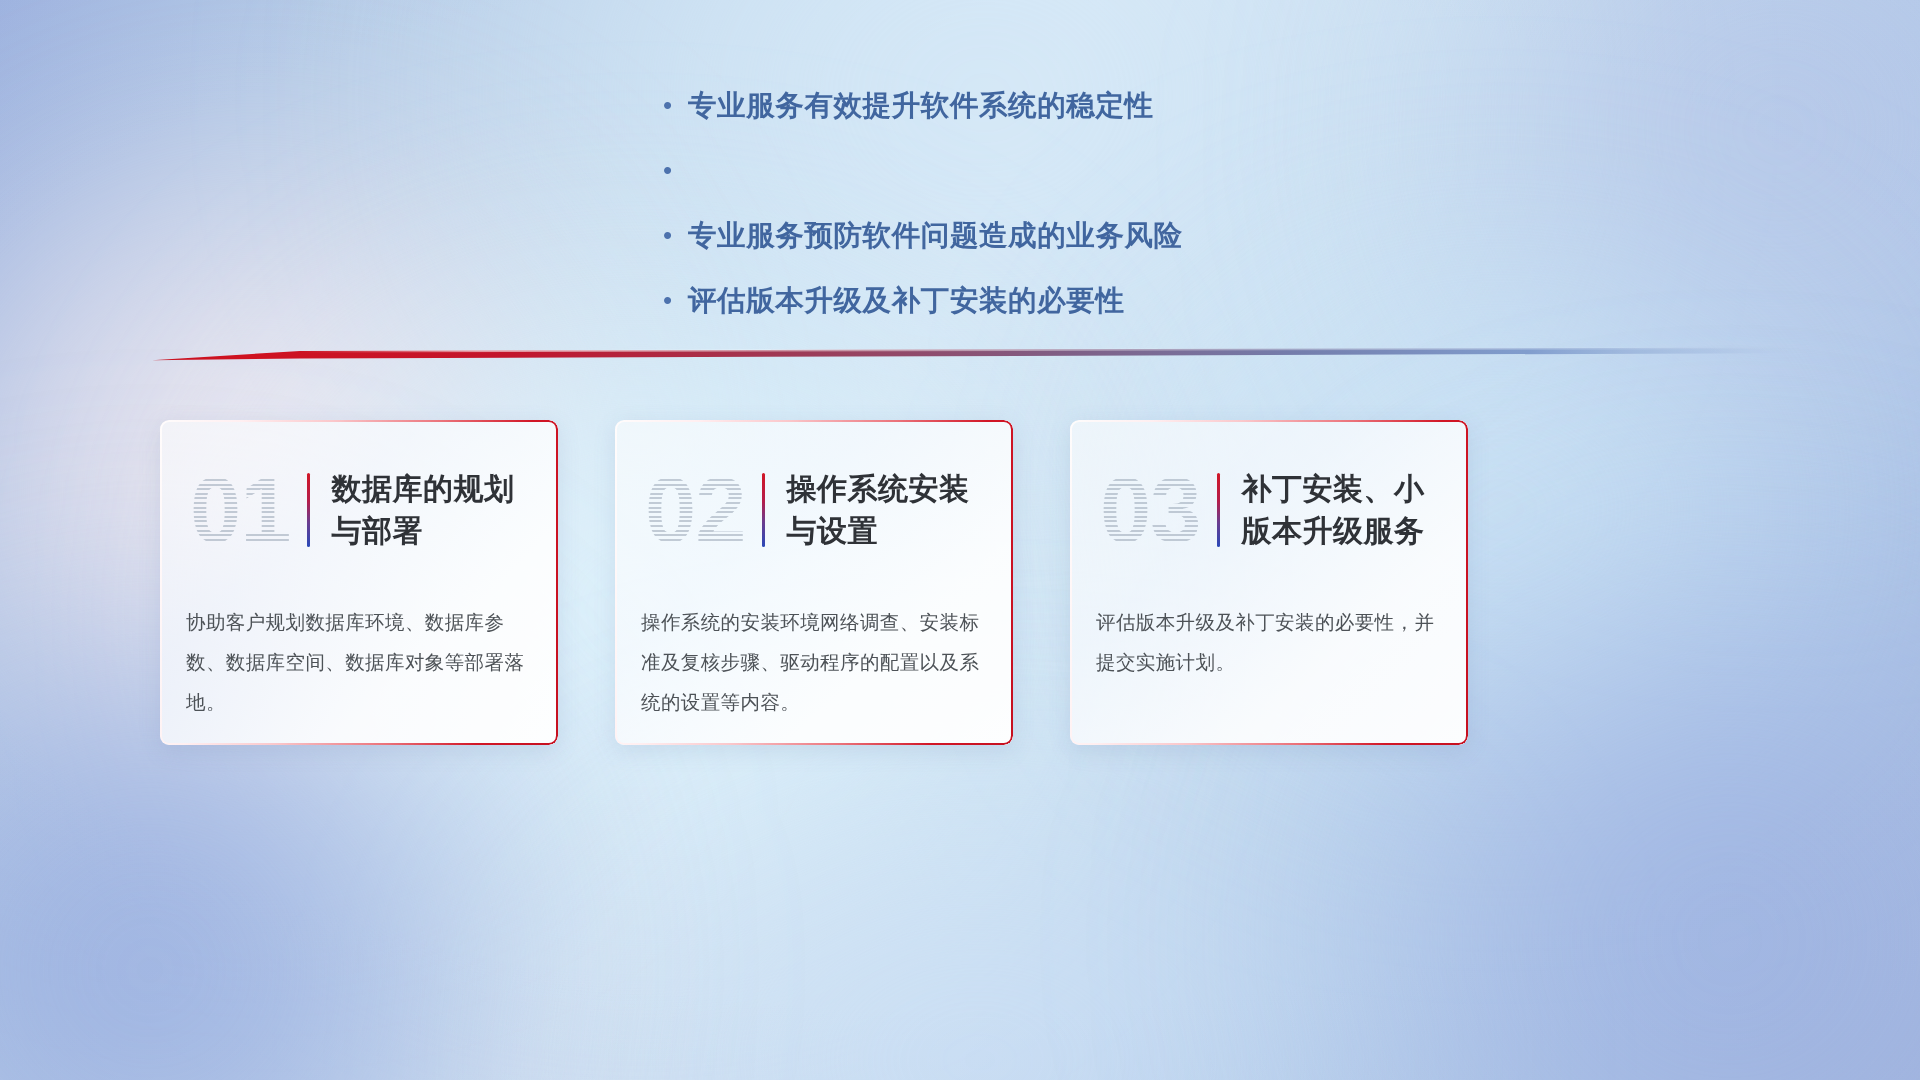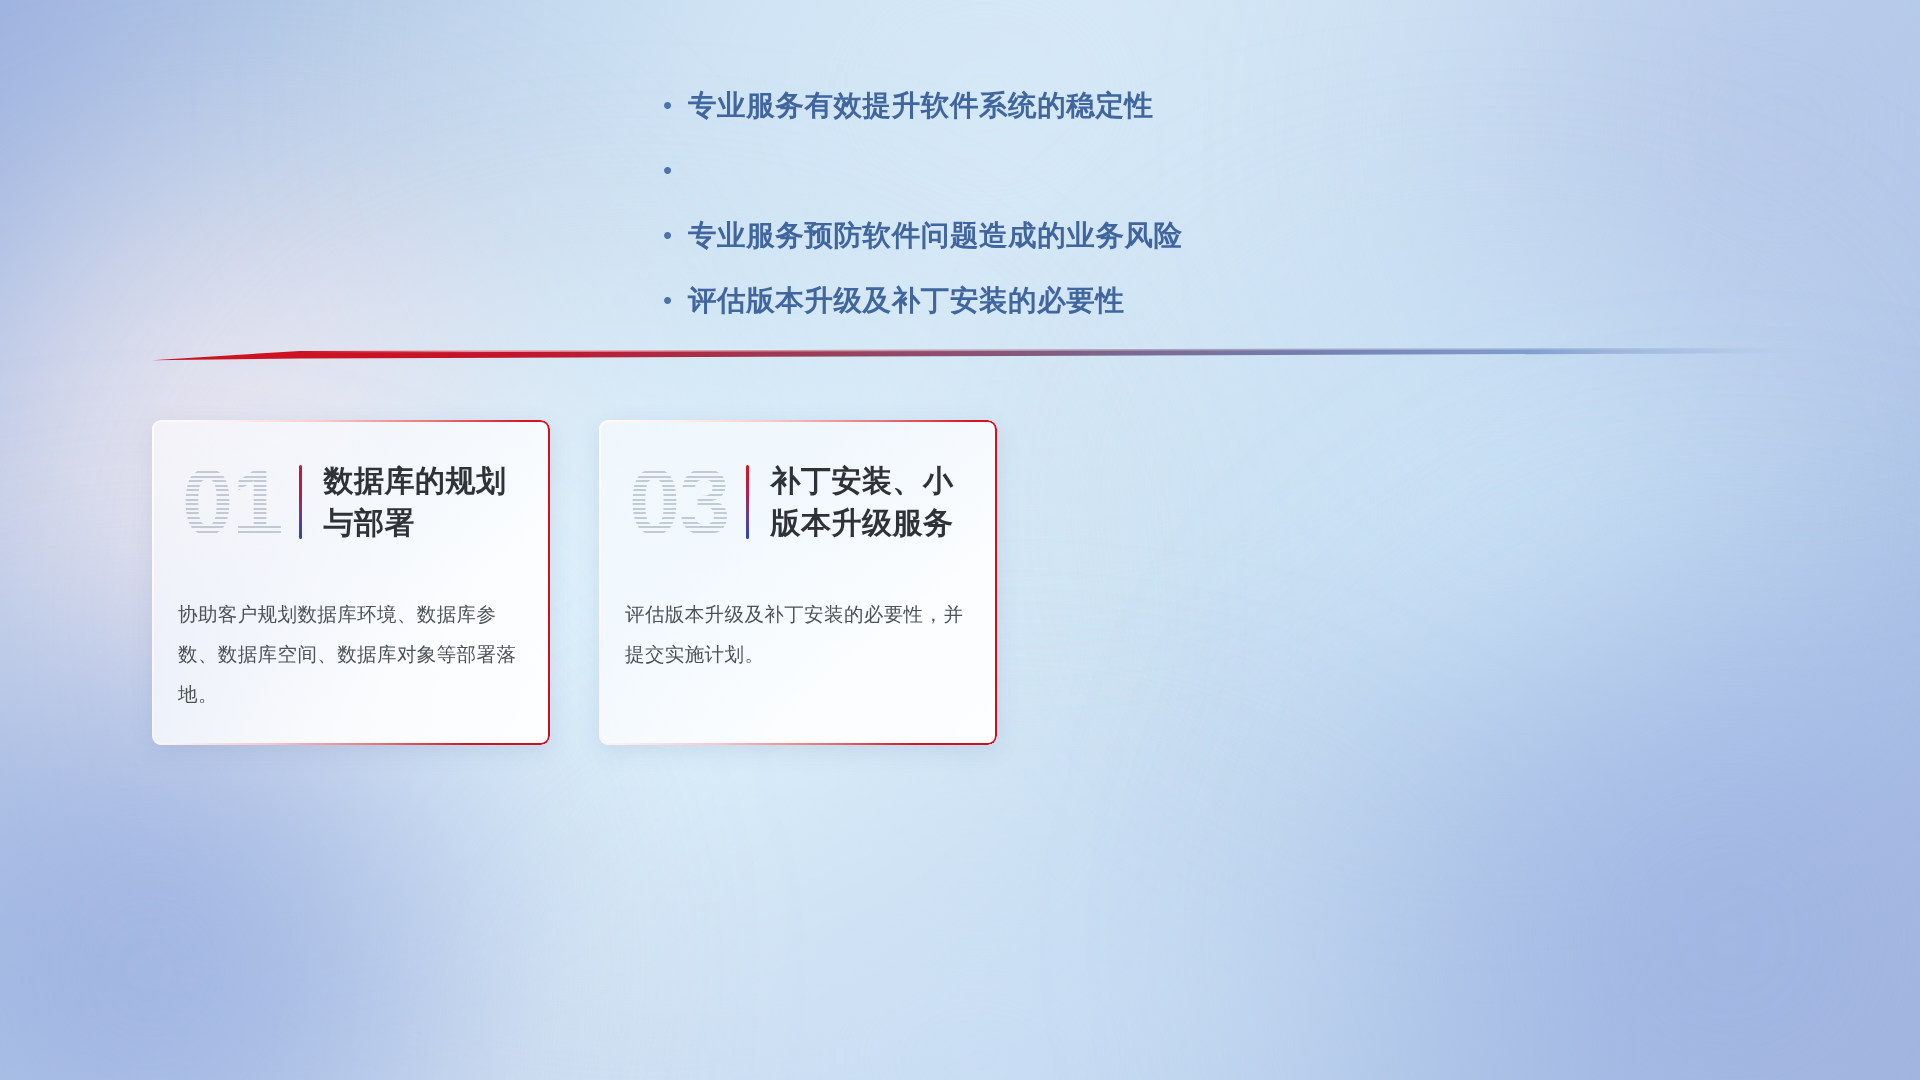--- a/index.html
+++ b/index.html
@@ -115,28 +115,29 @@
     left:152px; top:420px;
     width:1640px; height:330px;
     display:flex;
     gap:49px;
   }
   .card {
     position:relative;
     width:398px;
     height:325px;
     border-radius:9px;
-    padding:28px 26px 0 26px;
+    padding:36px 26px 0 26px;
     background:linear-gradient(138deg,
         rgba(255,255,255,.60) 0%,
         rgba(250,252,255,.74) 35%,
         rgba(255,255,255,.90) 70%,
         rgba(255,255,255,.96) 100%);
     box-shadow:0 6px 22px rgba(92,120,170,.15);
     overflow:hidden;
+    margin-left:8px;
   }
   
   .card::before {
     content:"";
     position:absolute;
     inset:0;
     border-radius:9px;
     padding:1.8px;
     background:linear-gradient(100deg,
         rgba(255,252,252,.95) 0%,
@@ -274,20 +275,31 @@
       <div class="card-num">01</div>
       <div class="card-vline"></div>
       <div class="card-title">
         <div>数据库的规划</div>
         <div>与部署</div>
       </div>
     </div>
     <div class="card-body">协助客户规划数据库环境、数据库参数、数据库空间、数据库对象等部署落地。</div>
   </div>
 
+  <div class="card">
+    <div class="card-head">
+      <div class="card-num">02</div>
+      <div class="card-vline"></div>
+      <div class="card-title">
+        <div>操作系统安装</div>
+        <div>与设置</div>
+      </div>
+    </div>
+    <div class="card-body">操作系统的安装环境网络调查、安装标准及复核步骤、驱动程序的配置以及系统的设置等内容。</div>
+  </div>
 
   <div class="card">
     <div class="card-head">
       <div class="card-num">03</div>
       <div class="card-vline"></div>
       <div class="card-title">
         <div>补丁安装、小</div>
         <div>版本升级服务</div>
       </div>
     </div>

